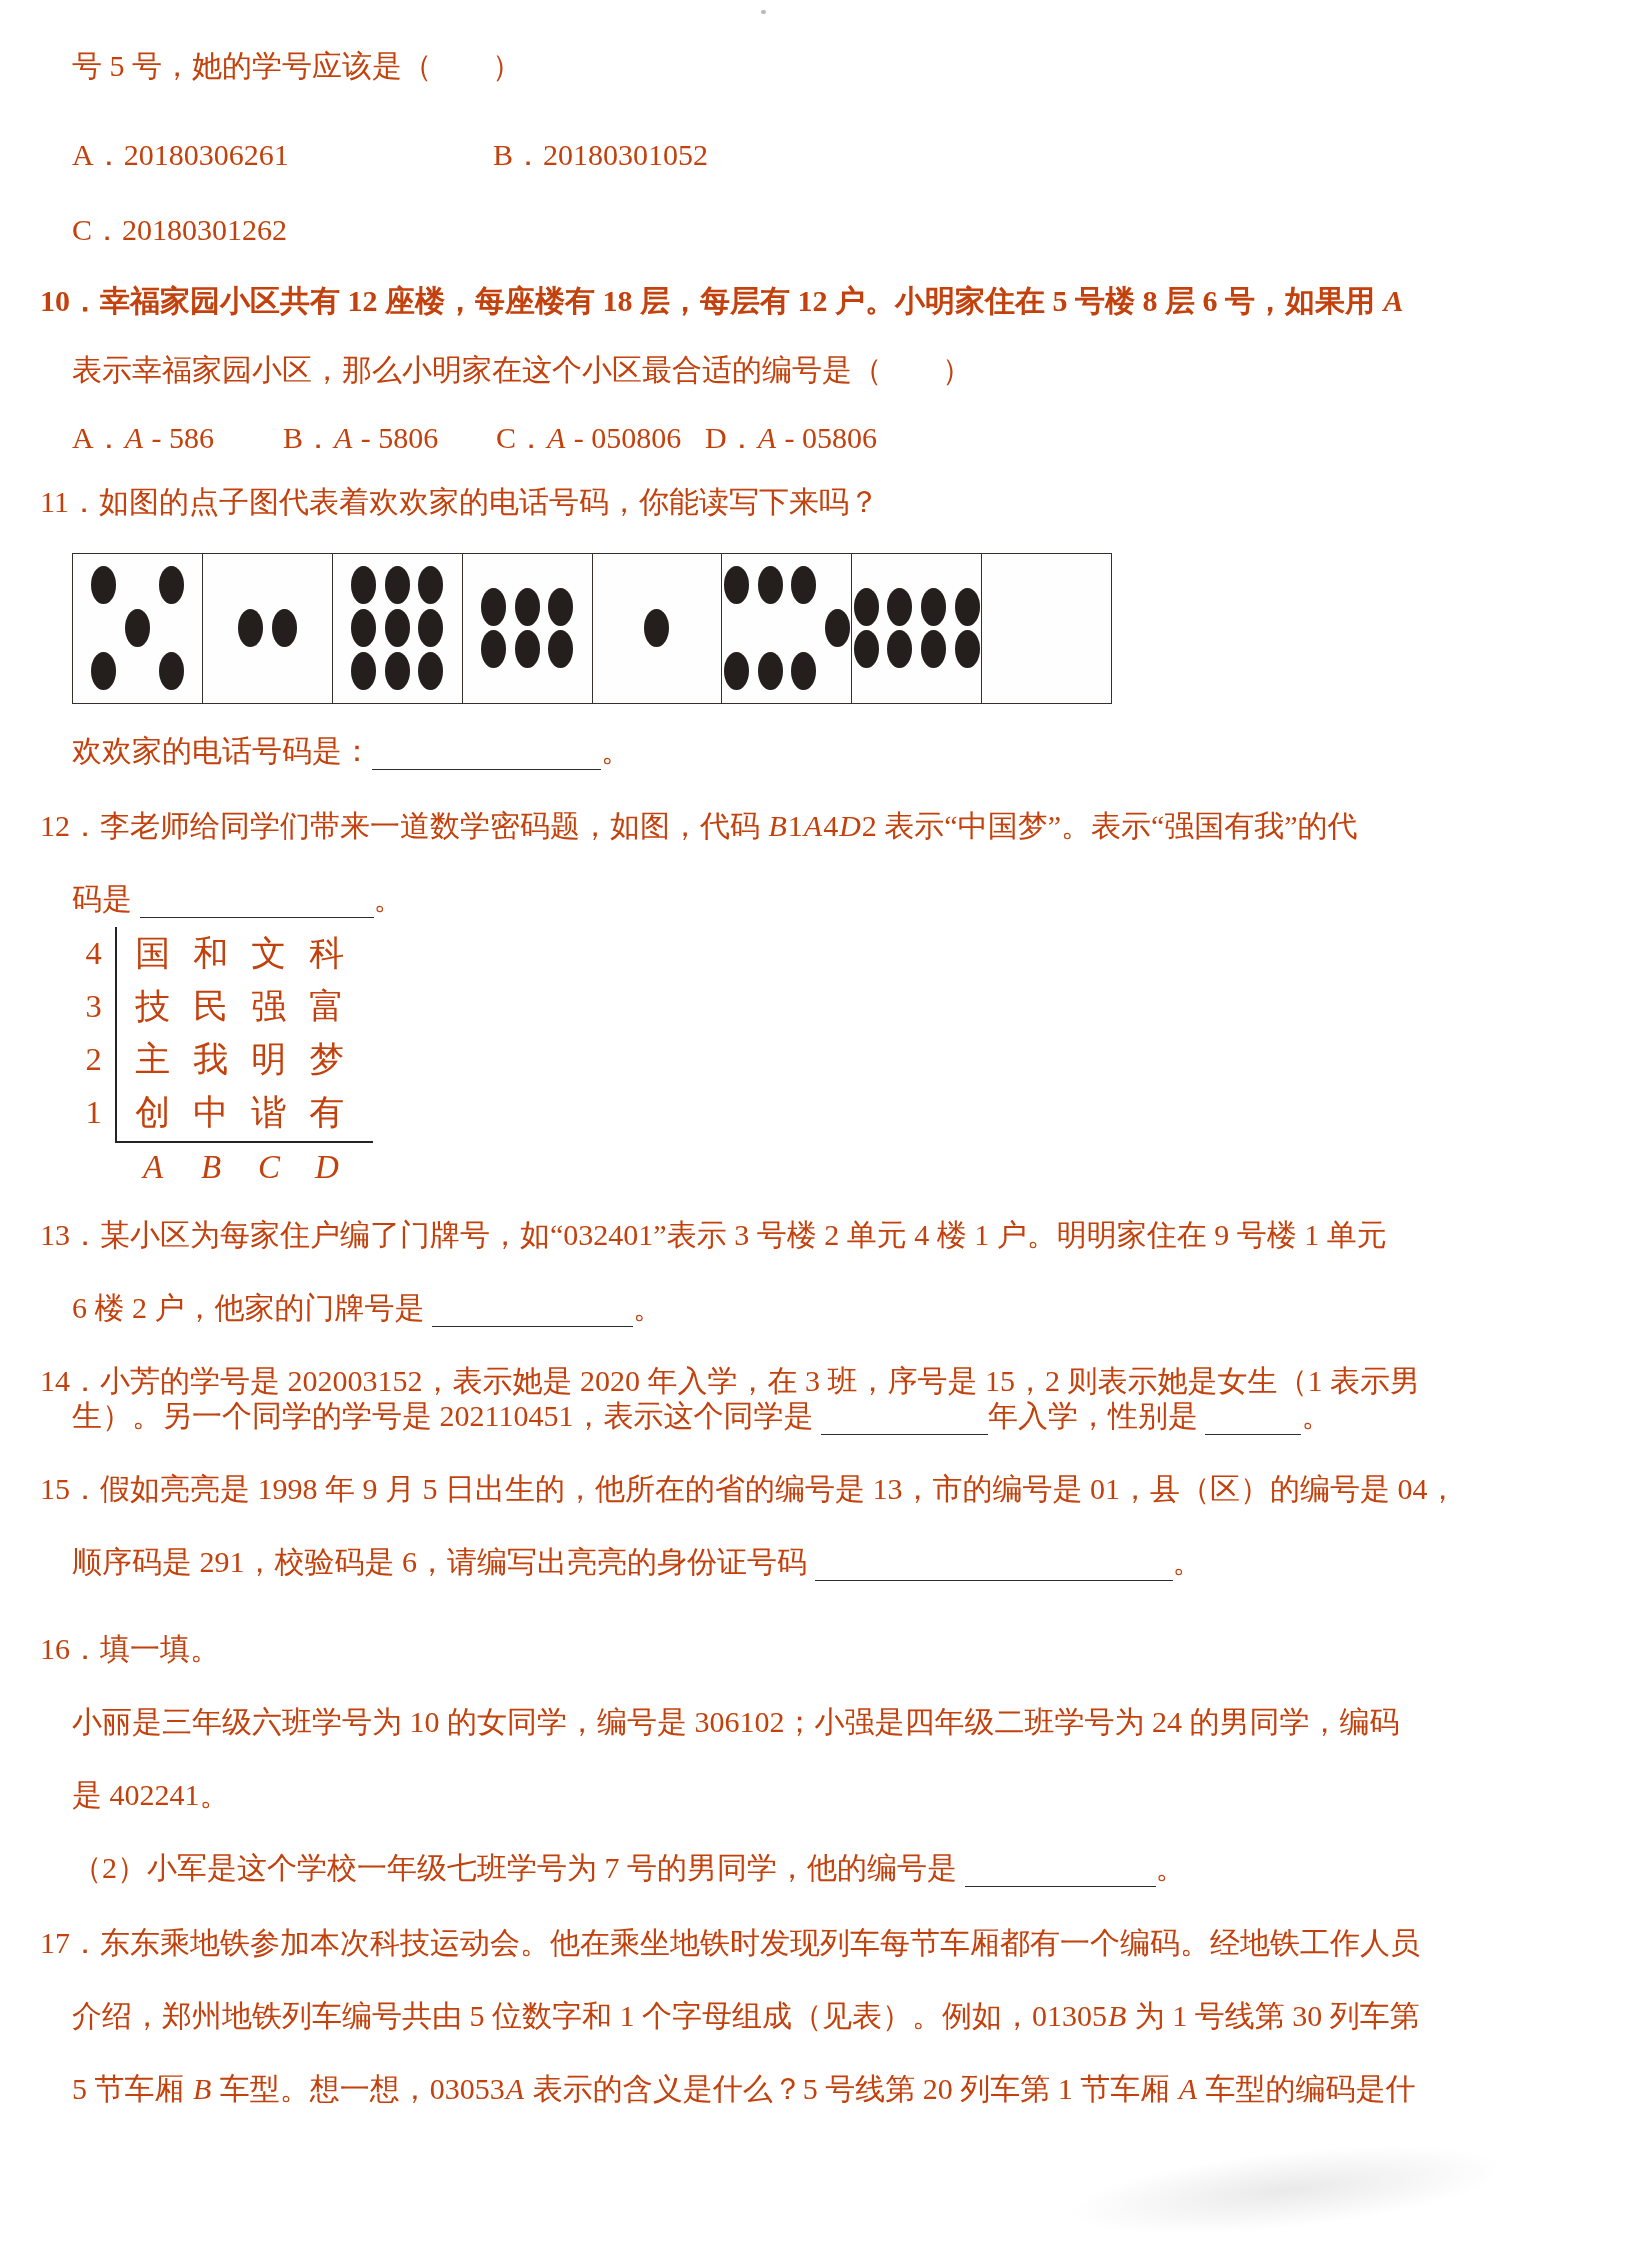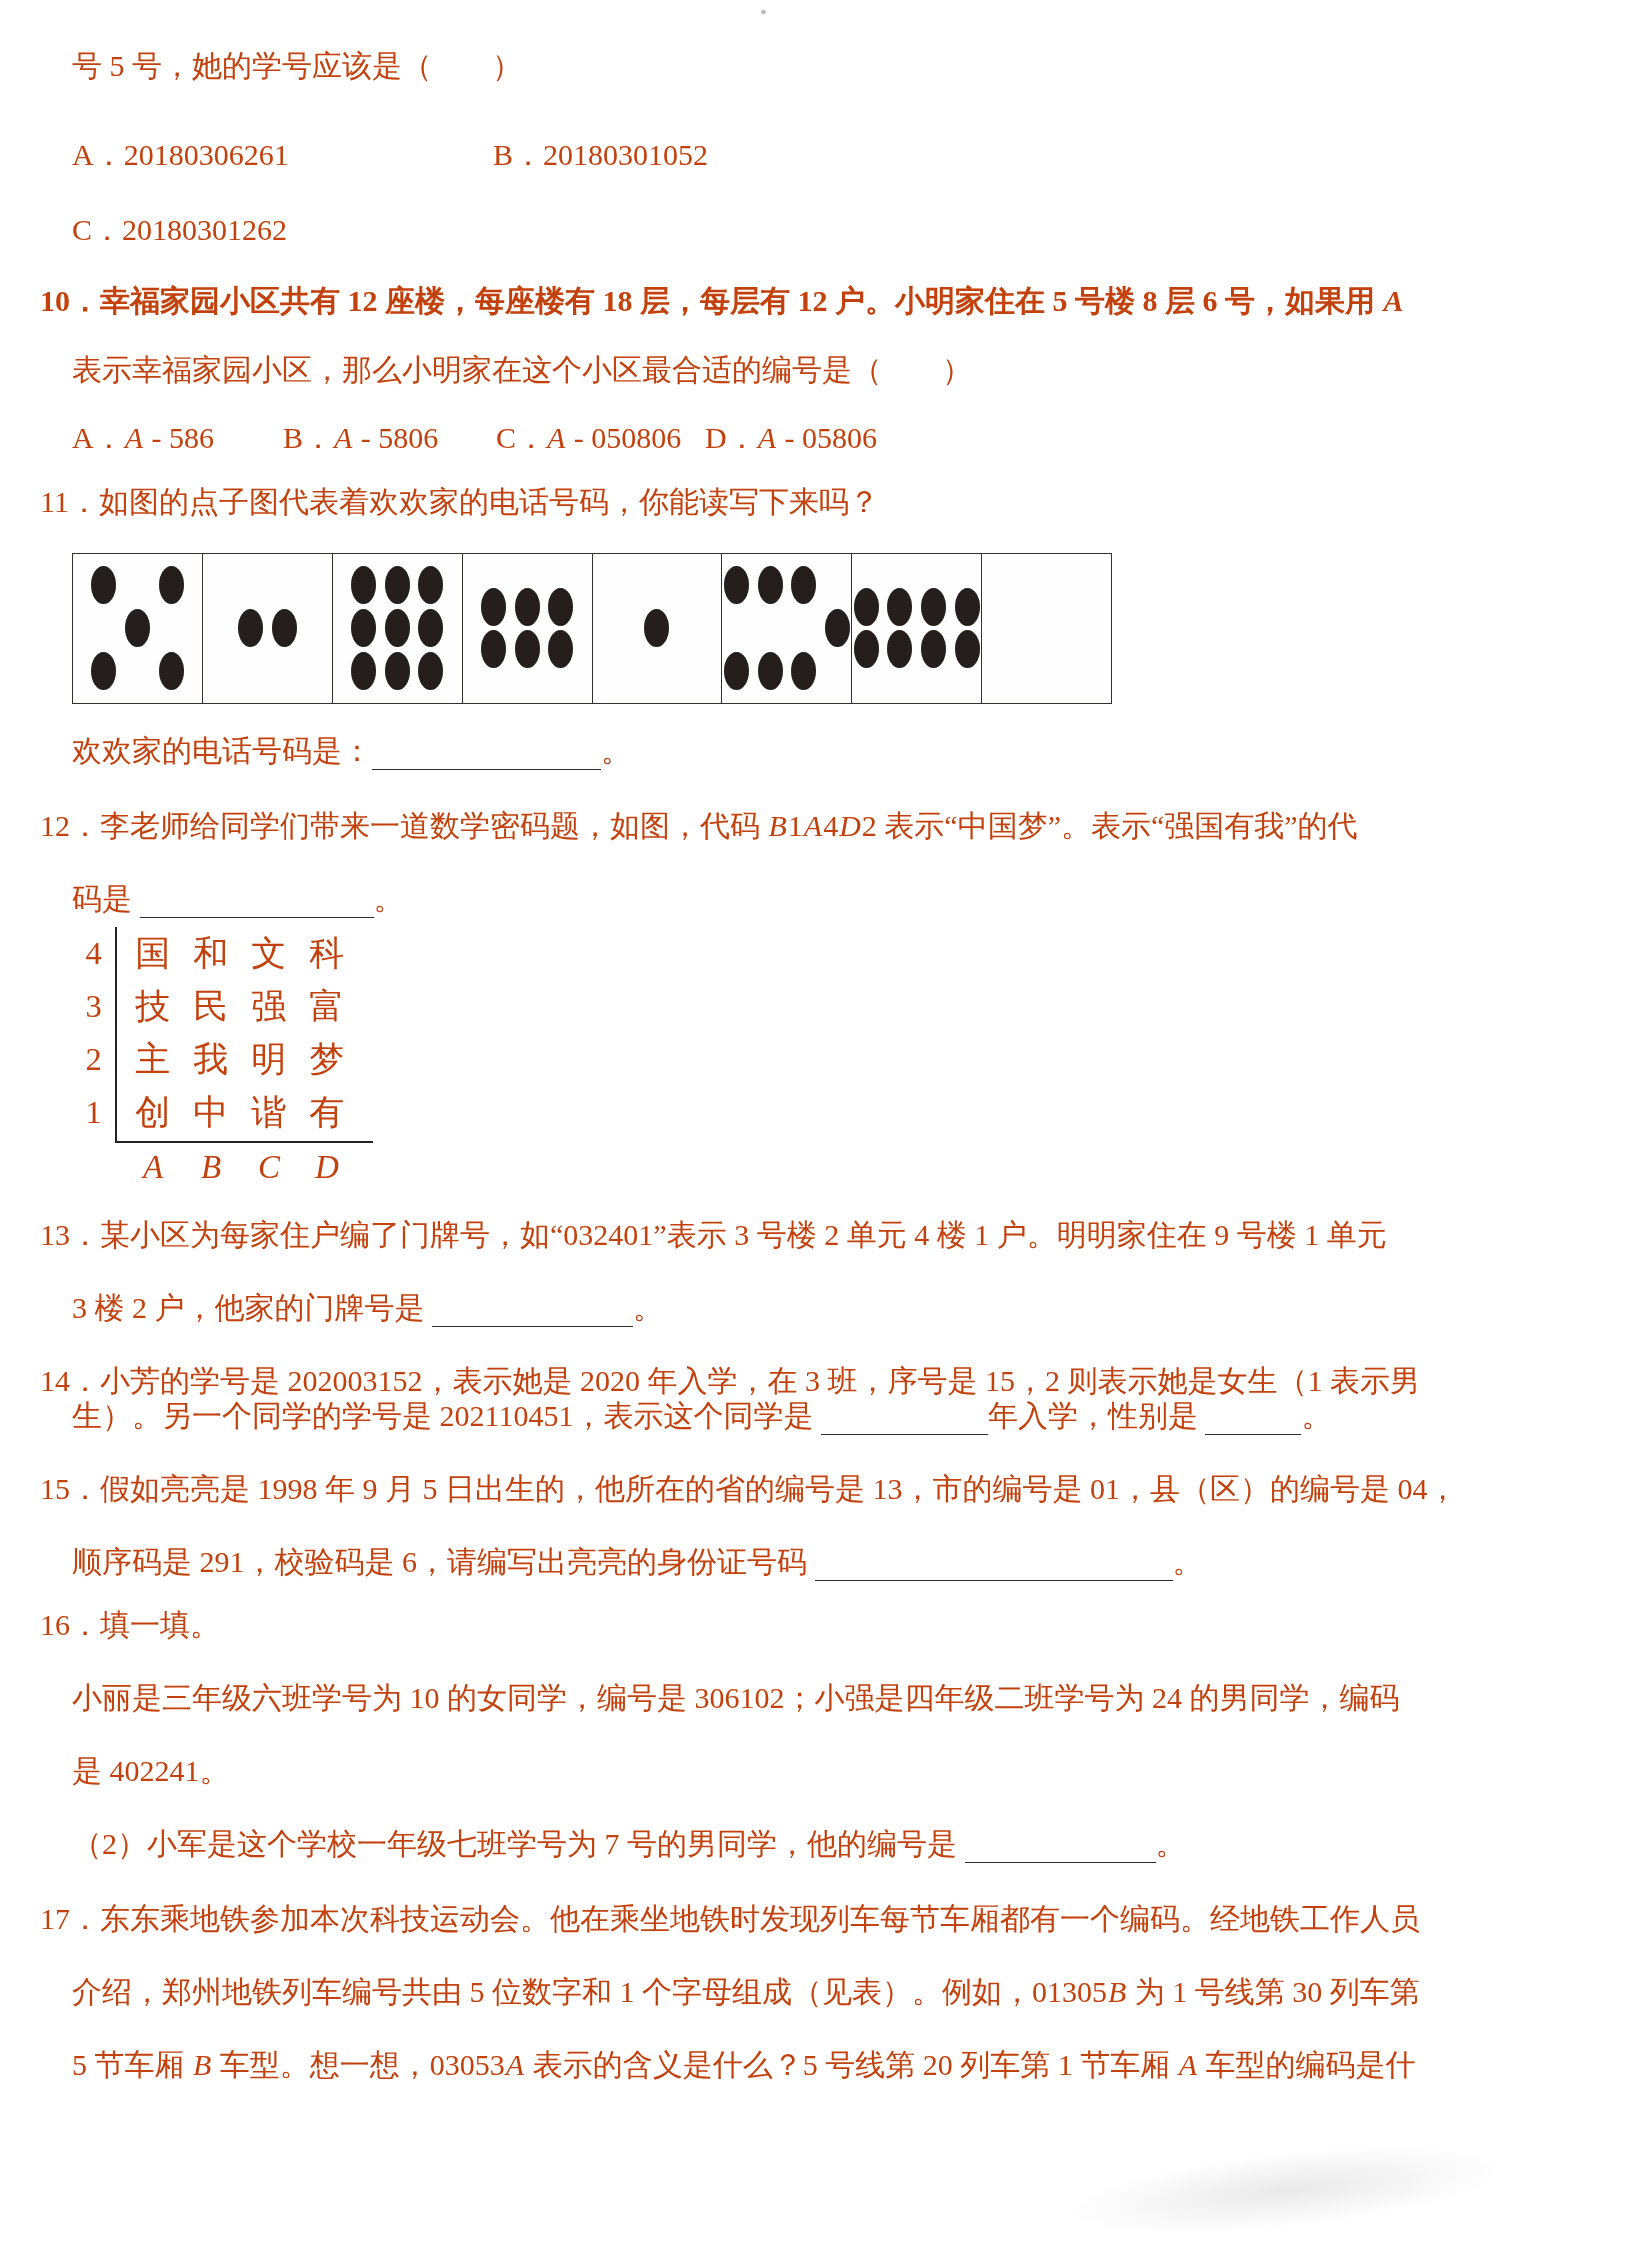--- a/index.html
+++ b/index.html
@@ -258,25 +258,25 @@
           </div>
         </div>
         <div class="cg-cols">
           <span>A</span>
           <span>B</span>
           <span>C</span>
           <span>D</span>
         </div>
       </div>
       <div class="t-line hang" style="margin-bottom: 38px;"><span>13．某小区为每家住户编了门牌号，如“032401”表示 3 号楼 2 单元 4 楼 1 户。明明家住在 9 号楼 1 单元</span></div>
-      <div class="t-line" style="margin-bottom: 38px;"><span>3 楼 2 户，他家的门牌号是 </span><span class="blank" style="width: 201px;"></span><span>。</span></div>
+      <div class="t-line" style="margin-bottom: 38px;"><span>6 楼 2 户，他家的门牌号是 </span><span class="blank" style="width: 201px;"></span><span>。</span></div>
       <div class="t-line hang" style=""><span>14．小芳的学号是 202003152，表示她是 2020 年入学，在 3 班，序号是 15，2 则表示她是女生（1 表示男</span></div>
       <div class="t-line" style="margin-bottom: 38px;"><span>生）。另一个同学的学号是 202110451，表示这个同学是 </span><span class="blank" style="width: 167px;"></span><span>年入学，性别是 </span><span class="blank" style="width: 96px;"></span><span>。</span></div>
       <div class="t-line hang" style="margin-bottom: 38px;"><span>15．假如亮亮是 1998 年 9 月 5 日出生的，他所在的省的编号是 13，市的编号是 01，县（区）的编号是 04，</span></div>
-      <div class="t-line" style="margin-bottom: 28px;"><span>顺序码是 291，校验码是 6，请编写出亮亮的身份证号码 </span><span class="blank" style="width: 358px;"></span><span>。</span></div>
+      <div class="t-line" style="margin-bottom: 52px;"><span>顺序码是 291，校验码是 6，请编写出亮亮的身份证号码 </span><span class="blank" style="width: 358px;"></span><span>。</span></div>
       <div class="t-line hang" style="margin-bottom: 38px;"><span>16．填一填。</span></div>
       <div class="t-line" style="margin-bottom: 38px;"><span>小丽是三年级六班学号为 10 的女同学，编号是 306102；小强是四年级二班学号为 24 的男同学，编码</span></div>
       <div class="t-line" style="margin-bottom: 38px;"><span>是 402241。</span></div>
       <div class="t-line" style="margin-bottom: 40px;"><span>（2）小军是这个学校一年级七班学号为 7 号的男同学，他的编号是 </span><span class="blank" style="width: 191px;"></span><span>。</span></div>
       <div class="t-line hang" style="margin-bottom: 38px;"><span>17．东东乘地铁参加本次科技运动会。他在乘坐地铁时发现列车每节车厢都有一个编码。经地铁工作人员</span></div>
       <div class="t-line" style="margin-bottom: 38px;"><span>介绍，郑州地铁列车编号共由 5 位数字和 1 个字母组成（见表）。例如，01305</span><i class="var">B</i><span> 为 1 号线第 30 列车第</span></div>
       <div class="t-line" style="margin-bottom: 0px;"><span>5 节车厢 </span><i class="var">B</i><span> 车型。想一想，03053</span><i class="var">A</i><span> 表示的含义是什么？5 号线第 20 列车第 1 节车厢 </span><i class="var">A</i><span> 车型的编码是什</span></div>
     </div>
   <div class="smudge"></div>
 </div>

